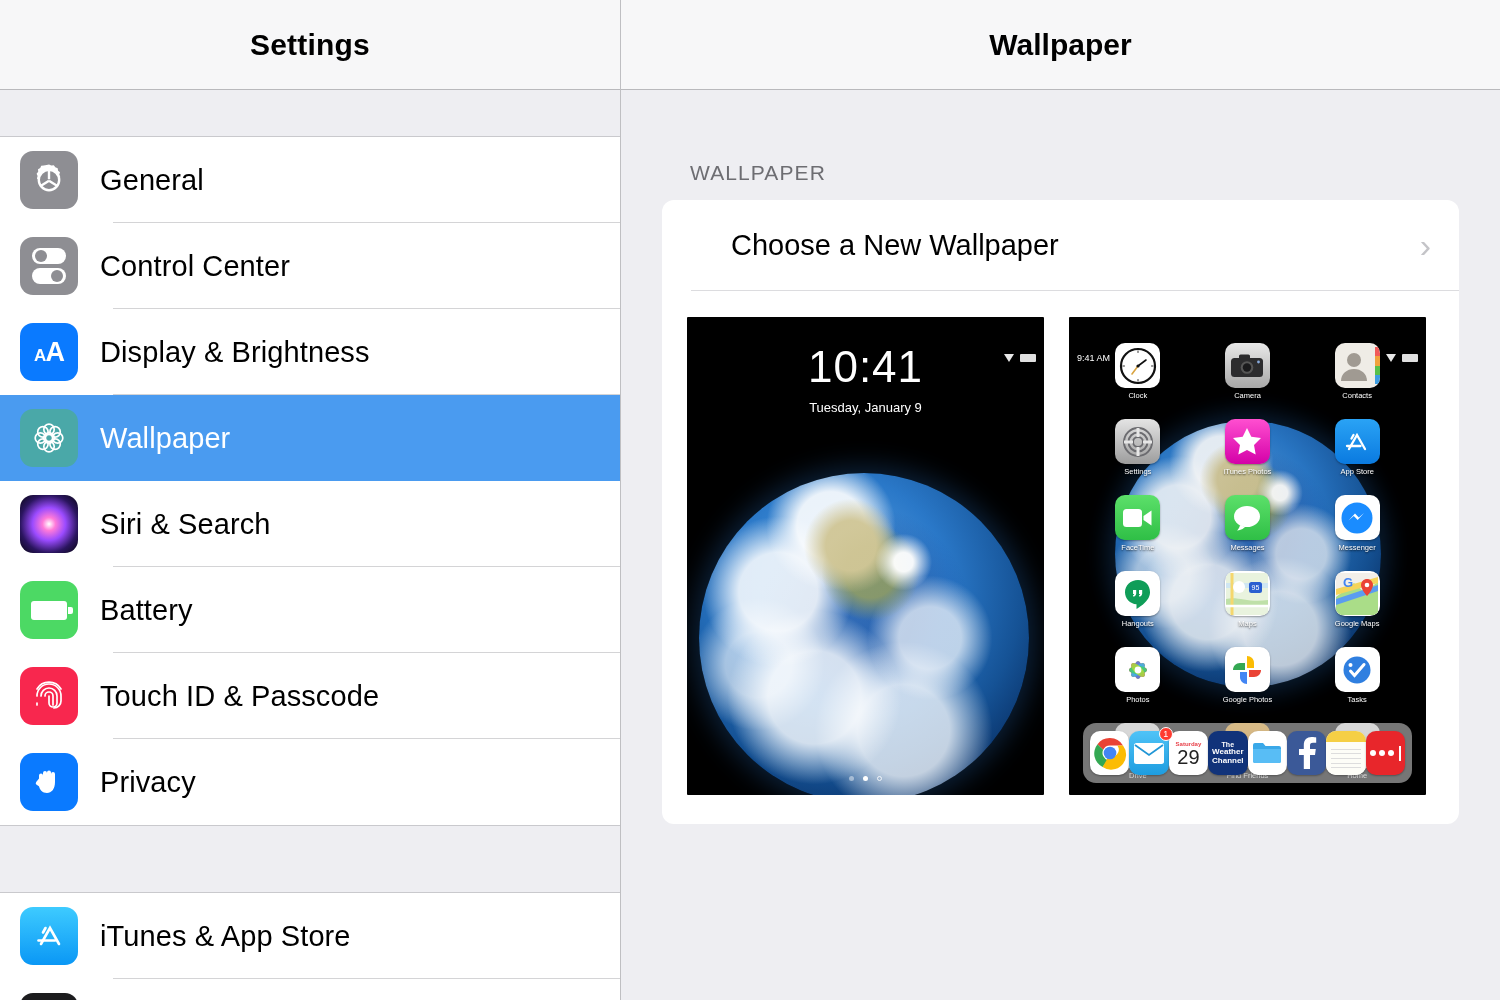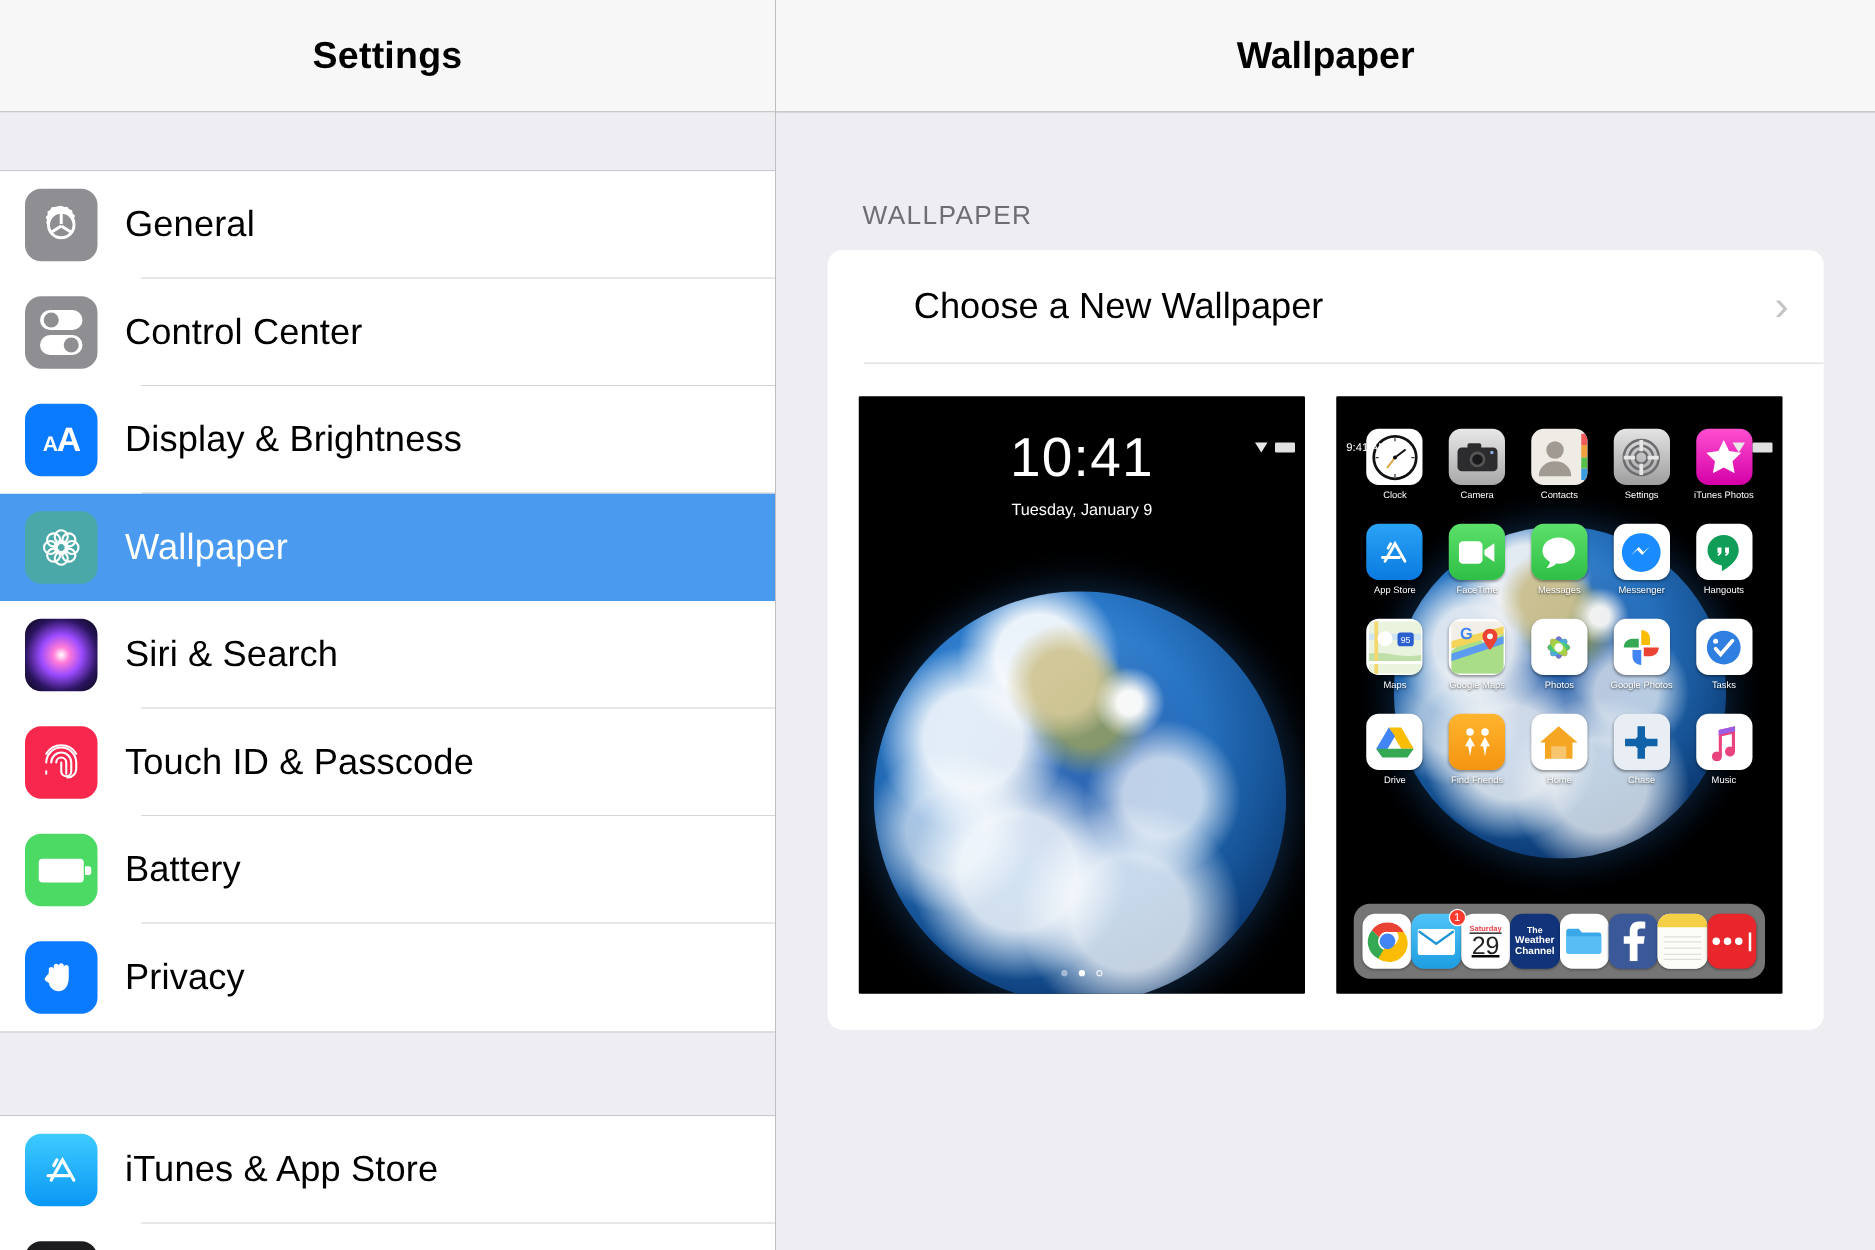--- a/index.html
+++ b/index.html
@@ -105,21 +105,21 @@
                color: #fff; font-size: 13px; font-weight: 400; z-index: 4; }
   .page-dots { position: absolute; bottom: 14px; left: 0; right: 0; z-index: 5;
                display: flex; justify-content: center; gap: 9px; }
   .page-dots i { width: 5px; height: 5px; border-radius: 50%;
                  background: rgba(255,255,255,.45); display:block; }
   .page-dots i.on { background: #fff; }
   .page-dots i.ring { background: transparent; border: 1px solid rgba(255,255,255,.8); }
 
   
   .appgrid { position: absolute; top: 26px; left: 0; right: 0; z-index: 5;
-             display: grid; grid-template-columns: repeat(5, 1fr); row-gap: 19px;
+             display: grid; grid-template-columns: repeat(3, 1fr); row-gap: 19px;
              padding: 0 14px; }
   .app { display: flex; flex-direction: column; align-items: center; }
   .app-ic { width: 45px; height: 45px; border-radius: 10px;
             display: flex; align-items: center; justify-content: center;
             overflow: hidden; position: relative;
             box-shadow: 0 1px 2px rgba(0,0,0,.35); }
   .app-nm { font-size: 7.5px; color: #fff; margin-top: 3px;
             text-shadow: 0 1px 2px rgba(0,0,0,.8); white-space: nowrap; }
 
   .dock { position: absolute; left: 14px; right: 14px; bottom: 12px; height: 60px;
@@ -201,37 +201,37 @@
 
     </div>
 
     <div class="srow">
       <div class="sicon siri-core"></div>
       <div class="slabel">Siri &amp; Search</div>
       <div class="divider"></div>
     </div>
 
     <div class="srow">
+      <div class="sicon" style="background:#4cd964;">
+        <div class="batt"></div>
+      </div>
+      <div class="slabel">Battery</div>
+      <div class="divider"></div>
+    </div>
+
+    <div class="srow">
       <div class="sicon fprint" style="background:#f8274e;">
         <svg width="38" height="38" viewBox="0 0 38 38" fill="none" stroke="#ffffff" stroke-width="1.7" stroke-linecap="round">
           <path d="M7 19a12 12 0 0 1 24 0v5a7 7 0 0 1-7 7"></path>
           <path d="M11 19a8 8 0 0 1 16 0v7a4 4 0 0 1-8 0v-7"></path>
           <path d="M15 19a4 4 0 0 1 8 0v9"></path>
           <path d="M7 26v2M31 12a14 14 0 0 0-24 0"></path>
         </svg>
       </div>
       <div class="slabel">Touch ID &amp; Passcode</div>
-      <div class="divider"></div>
-    </div>
-
-    <div class="srow">
-      <div class="sicon" style="background:#4cd964;">
-        <div class="batt"></div>
-      </div>
-      <div class="slabel">Battery</div>
       <div class="divider"></div>
     </div>
 
     <div class="srow nodiv">
       <div class="sicon" style="background:#0a7aff;">
         <svg width="32" height="34" viewBox="0 0 32 34" fill="#ffffff">
           <path d="M6 20V10.5a2 2 0 1 1 4 0V8a2 2 0 1 1 4 0v-.5a2 2 0 1 1 4 0V9a2 2 0 1 1 4 0v8c0 7-3.5 11-8 11s-8-3.5-8-8z"></path>
           <path d="M6 13.5L3.2 17a2 2 0 0 0 .4 2.8L7 22z"></path>
         </svg>
       </div>
@@ -570,21 +570,21 @@
             </div>
 
             <div class="dock-ic" style="background:linear-gradient(180deg,#4fc3f7,#1e9de0);">
               <svg width="30" height="21" viewBox="0 0 30 21" fill="#ffffff">
                 <rect width="30" height="21" rx="2.5"></rect>
                 <path d="M1 2l14 10L29 2" stroke="#2196d6" stroke-width="1.8" fill="none"></path>
               </svg>
               <div class="badge">1</div>
             </div>
 
-            <div class="dock-ic" style="background:#fff; flex-direction:column; padding-top:3px;text-decoration:underline;">
+            <div class="dock-ic" style="background:#fff; flex-direction:column; padding-top:3px;">
               <div style="font-size:6px; color:#e8414a; font-weight:bold; line-height:1;">Saturday</div>
               <div style="font-size:20px; color:#222; line-height:1.05; font-weight:400;">29</div>
             </div>
 
             <div class="dock-ic" style="background:#11337a; flex-direction:column; color:#fff; line-height:1.05;">
               <div style="font-size:7px; font-weight:bold;">The</div>
               <div style="font-size:8px; font-weight:bold;">Weather</div>
               <div style="font-size:8px; font-weight:bold;">Channel</div>
             </div>
 

